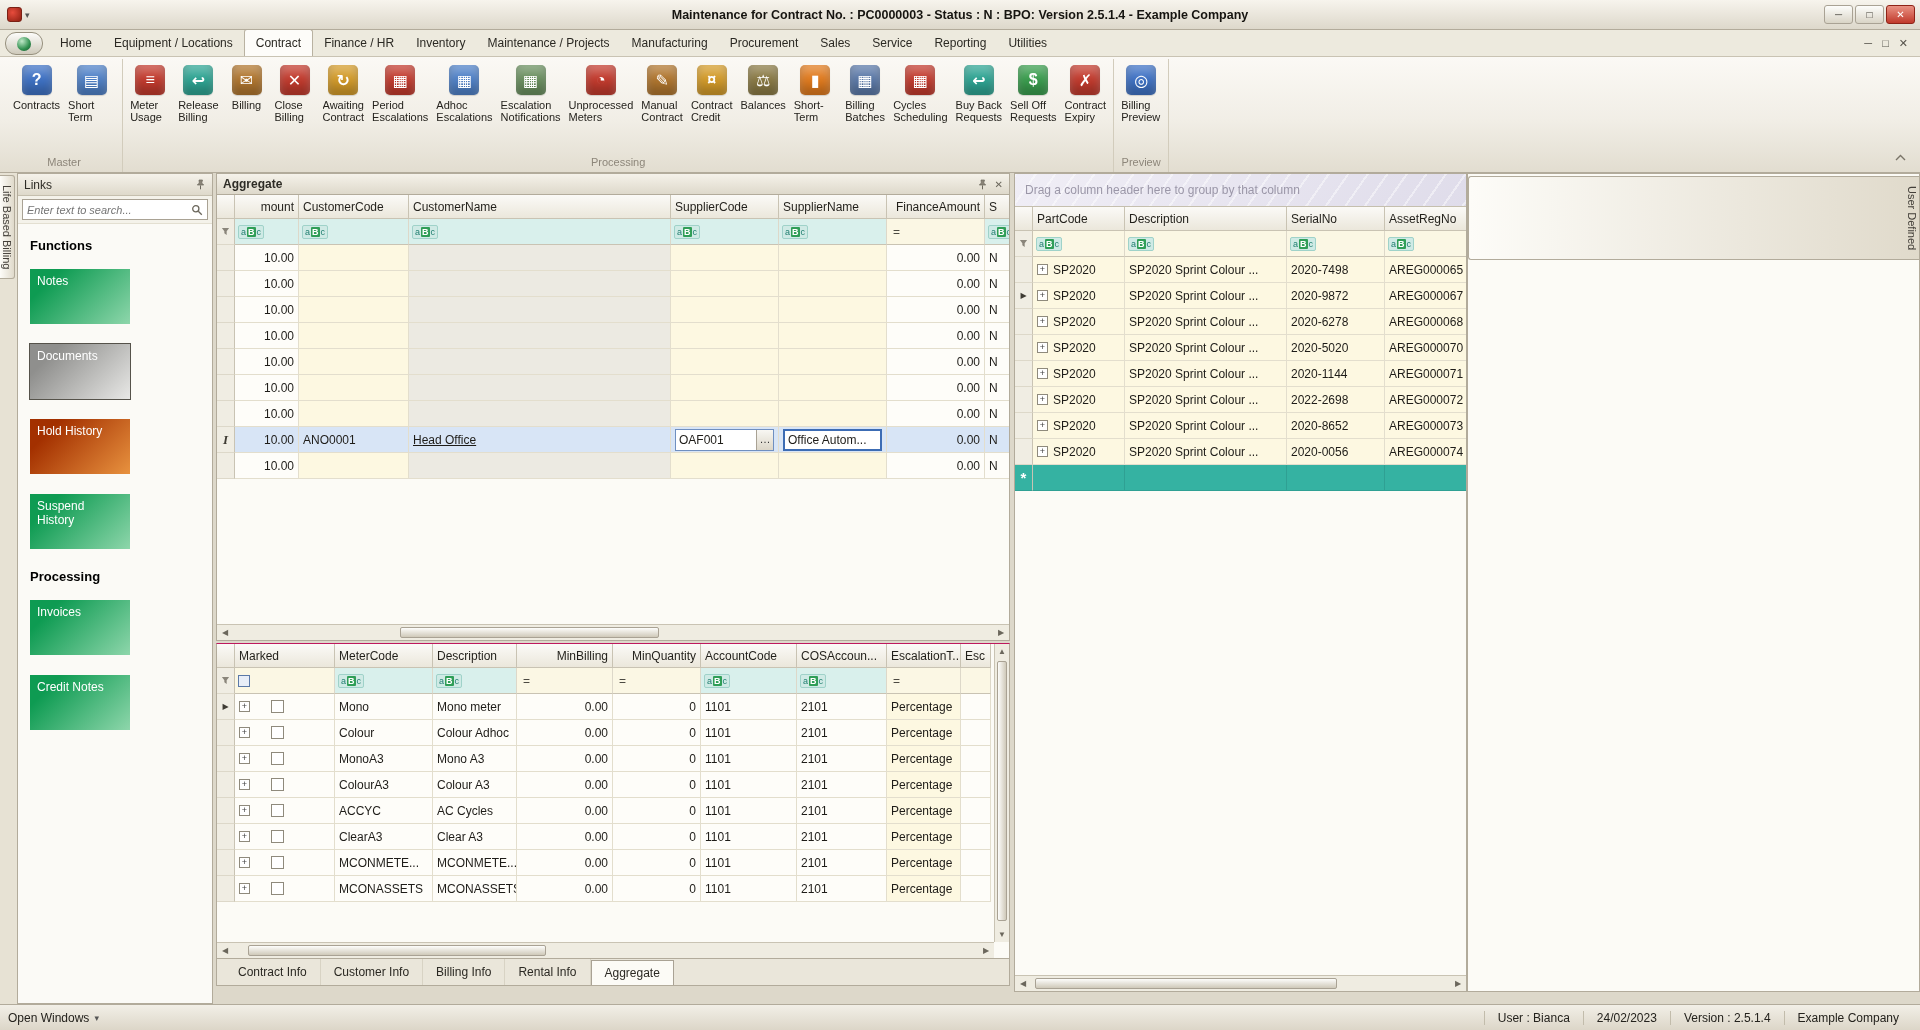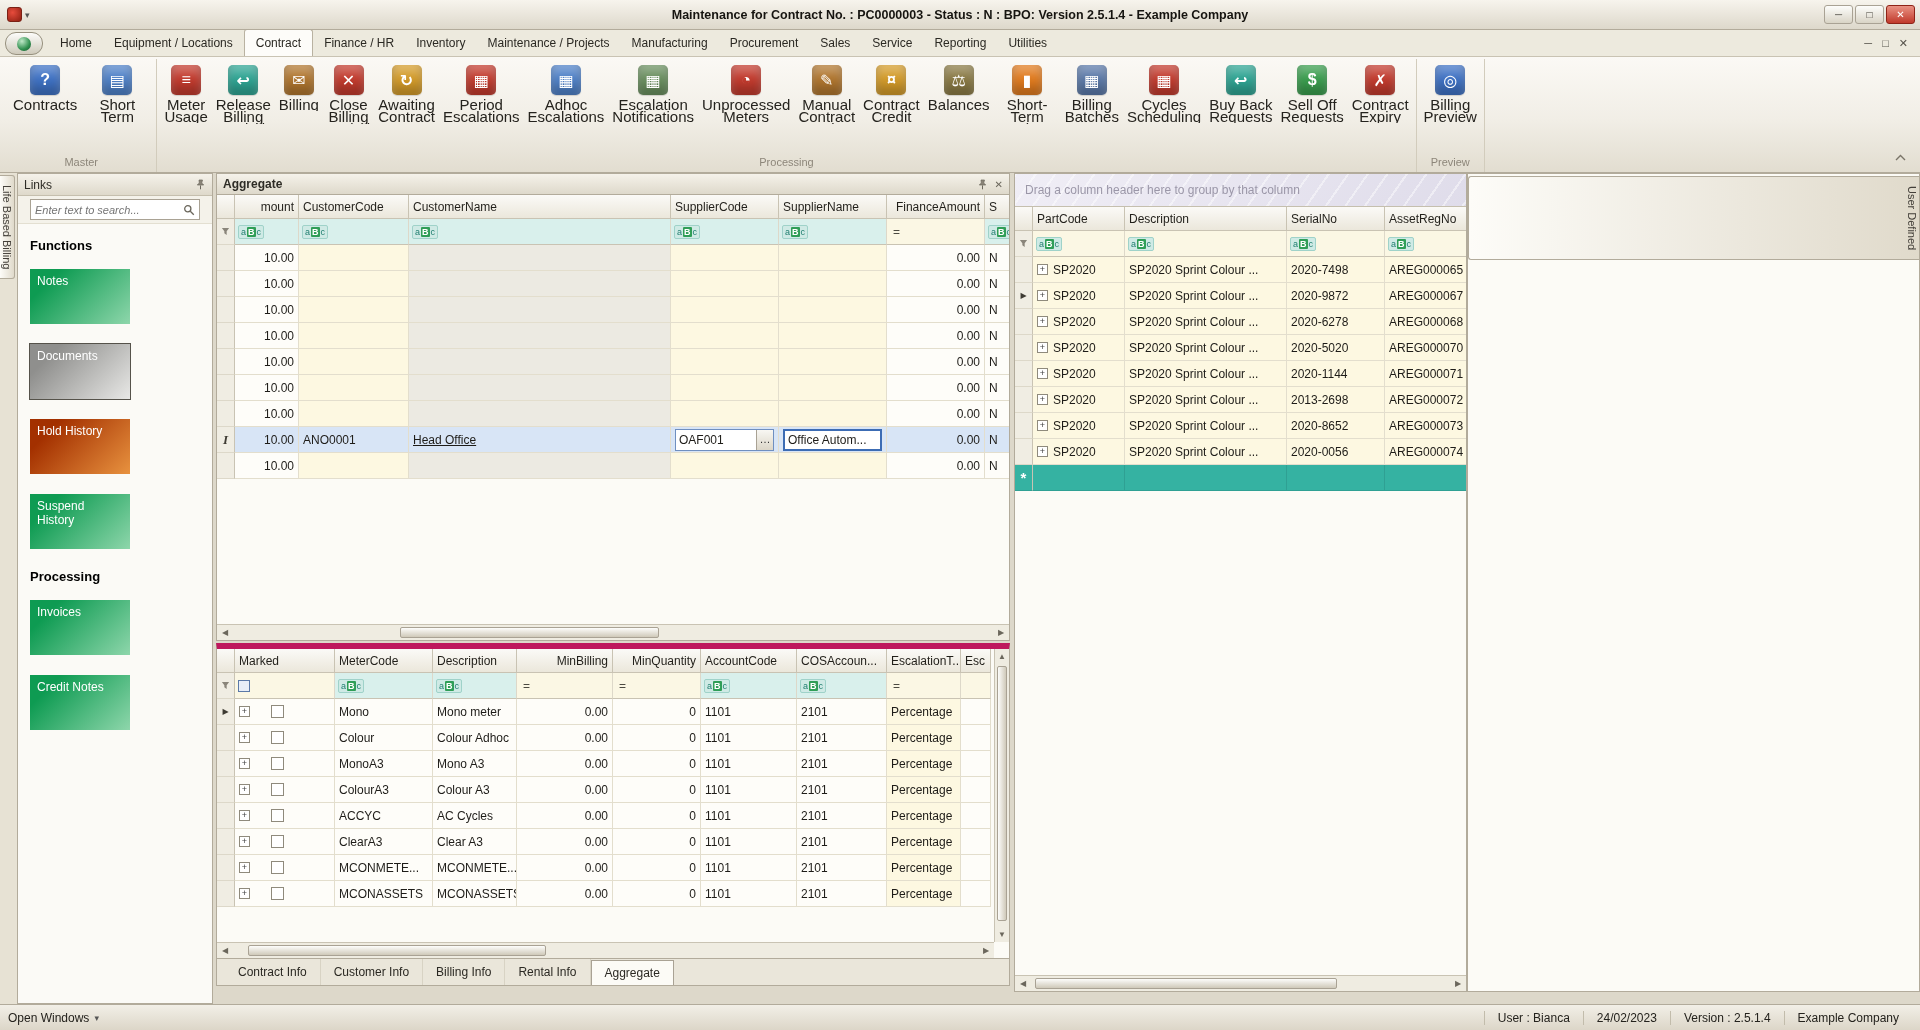--- a/index.html
+++ b/index.html
@@ -25,52 +25,52 @@
 .rtab.active{background:#fdfcf9;border:1px solid #b9b2a1;border-bottom:none;border-radius:3px 3px 0 0;}
 .mdibtns{margin-left:auto;display:flex;gap:10px;padding-right:12px;align-self:center;color:#55524a;font-size:11px;}
 .mdib{cursor:default;}
 
 
 .ribbon{height:116px;flex:none;background:linear-gradient(#fbf9f5 0%,#f1eee6 55%,#e2ddd0 100%);border-bottom:1px solid #b2ab9b;display:flex;align-items:stretch;padding:2px 6px 0;}
 .rgroup{display:flex;flex-direction:column;border-right:1px solid #d2ccbc;padding:0 3px;}
 .rbtns{flex:1;display:flex;align-items:flex-start;}
 .rbtn{width:min-content;min-width:48px;display:flex;flex-direction:column;align-items:center;padding:6px 4px 2px;border-radius:3px;}
 .ricon{width:30px;height:30px;flex:none;border-radius:5px;color:#fff;display:flex;align-items:center;justify-content:center;font-size:16px;font-weight:bold;box-shadow:inset 0 -9px 10px rgba(0,0,0,.22),inset 0 8px 9px rgba(255,255,255,.28),0 1px 1px rgba(0,0,0,.15);}
-.rlabel{margin-top:4px;font-size:15px;line-height:12px;text-align:center;color:#25231e;max-height:25px;overflow:hidden;}
+.rlabel{margin-top:4px;font-size:11px;line-height:12px;text-align:left;color:#25231e;max-height:25px;overflow:hidden;}
 .rcap{height:16px;text-align:center;font-size:11px;color:#8d867a;}
 .rchevron{margin-left:auto;align-self:flex-end;margin-bottom:6px;padding:2px 8px;}
 
 
 .main{flex:1;display:flex;min-height:0;background:#ddd8ca;}
 .vstrip{width:17px;flex:none;position:relative;background:#e7e2d4;}
 .vtab{writing-mode:vertical-rl;background:linear-gradient(90deg,#fdfcf8,#e0dacb);border:1px solid #b2ab9b;font-size:11px;color:#44403a;padding:9px 1px;display:inline-block;margin-top:2px;white-space:nowrap;}
 .vstrip.left .vtab{border-left:none;border-radius:0 3px 3px 0;}
 .vstrip.right{text-align:right;}
 .vstrip.right .vtab{border-right:none;border-radius:3px 0 0 3px;}
 
 
 .links{width:196px;flex:none;background:#fbfaf6;border:1px solid #b2ab9b;display:flex;flex-direction:column;margin-right:3px;}
 .p-head{height:22px;flex:none;background:linear-gradient(#f5f2ea,#ded9cb);border-bottom:1px solid #c5bfae;display:flex;align-items:center;padding:0 6px;color:#2e2c26;}
 .ph-label{flex:1;}
 .p-icons{display:flex;gap:7px;align-items:center;color:#6b675c;font-size:10px;}
-.search{padding:3px 12px;background:#f4f2ea;border-bottom:1px solid #e3dfd1;}
+.search{padding:3px 4px;background:#f4f2ea;border-bottom:1px solid #e3dfd1;}
 .search-box{display:flex;align-items:center;background:#fff;border:1px solid #a9a294;height:21px;padding:0 4px;}
 .search-box input{flex:1;border:none;outline:none;font:italic 11px "Liberation Sans",sans-serif;color:#6f6a5e;background:transparent;min-width:0;}
 .links-body{flex:1;padding:8px 0 0 12px;overflow:hidden;}
 .lsec{font-weight:bold;font-size:13px;color:#000;margin:6px 0 16px;}
 .links-body .lsec:nth-of-type(2){margin-top:46px;}
 .lbtn{width:100px;height:55px;color:#fff;font-size:12px;padding:5px 7px;margin-bottom:20px;cursor:default;}
 .lbtn.selbtn{outline:1px solid #55524a;}
 
 
 .center{width:794px;flex:none;display:flex;flex-direction:column;margin-right:4px;}
 .center .p-head{border:1px solid #b2ab9b;}
 .gridbox{position:relative;background:#fcfbf6;border:1px solid #b2ab9b;border-top:none;overflow:hidden;}
 .gridbox.top{height:446px;flex:none;}
-.gridbox.bottom{height:316px;flex:none;margin-top:2px;border-top:6px solid #be185d;}
+.gridbox.bottom{height:316px;flex:none;margin-top:2px;border-top:1px solid #be185d;}
 .center-fill{flex:1;background:#ddd8ca;}
 
 
 .g-row{display:flex;}
 .g-ind{width:18px;flex:none;background:#f0ede3;border-right:1px solid #c9c3b3;border-bottom:1px solid #ddd8c9;display:flex;align-items:center;justify-content:center;color:#55524a;}
 .g-indh{background:linear-gradient(#fbfaf7,#ebe7db);border-bottom:1px solid #c9c3b3;}
 .g-hcell{flex:none;height:24px;background:linear-gradient(#fbfaf7,#ebe7db);border-right:1px solid #c9c3b3;border-bottom:1px solid #c9c3b3;padding:0 4px;display:flex;align-items:center;color:#211f1a;overflow:hidden;white-space:nowrap;}
 .g-hcell.ar{justify-content:flex-end;}
 .g-frow .g-ind{height:26px;}
 .g-fcell{flex:none;height:26px;border-right:1px solid #ddd8c9;border-bottom:1px solid #c9c3b3;display:flex;align-items:center;padding:0 3px;overflow:hidden;}
@@ -1011,21 +1011,21 @@
             <div class="g-row g-data">
               <div class="g-ind"></div>
               <div class="g-cell bg-cream" style="width: 92px;">
                 <span class="xpd">+</span>
                 <span class="ctext">SP2020</span>
               </div>
               <div class="g-cell bg-cream" style="width: 162px;">
                 <span class="ctext">SP2020 Sprint Colour ...</span>
               </div>
               <div class="g-cell bg-cream" style="width: 98px;">
-                <span class="ctext">2013-2698</span>
+                <span class="ctext">2022-2698</span>
               </div>
               <div class="g-cell bg-cream" style="width: 94px;">
                 <span class="ctext">AREG000072</span>
               </div>
             </div>
             <div class="g-row g-data">
               <div class="g-ind"></div>
               <div class="g-cell bg-cream" style="width: 92px;">
                 <span class="xpd">+</span>
                 <span class="ctext">SP2020</span>

